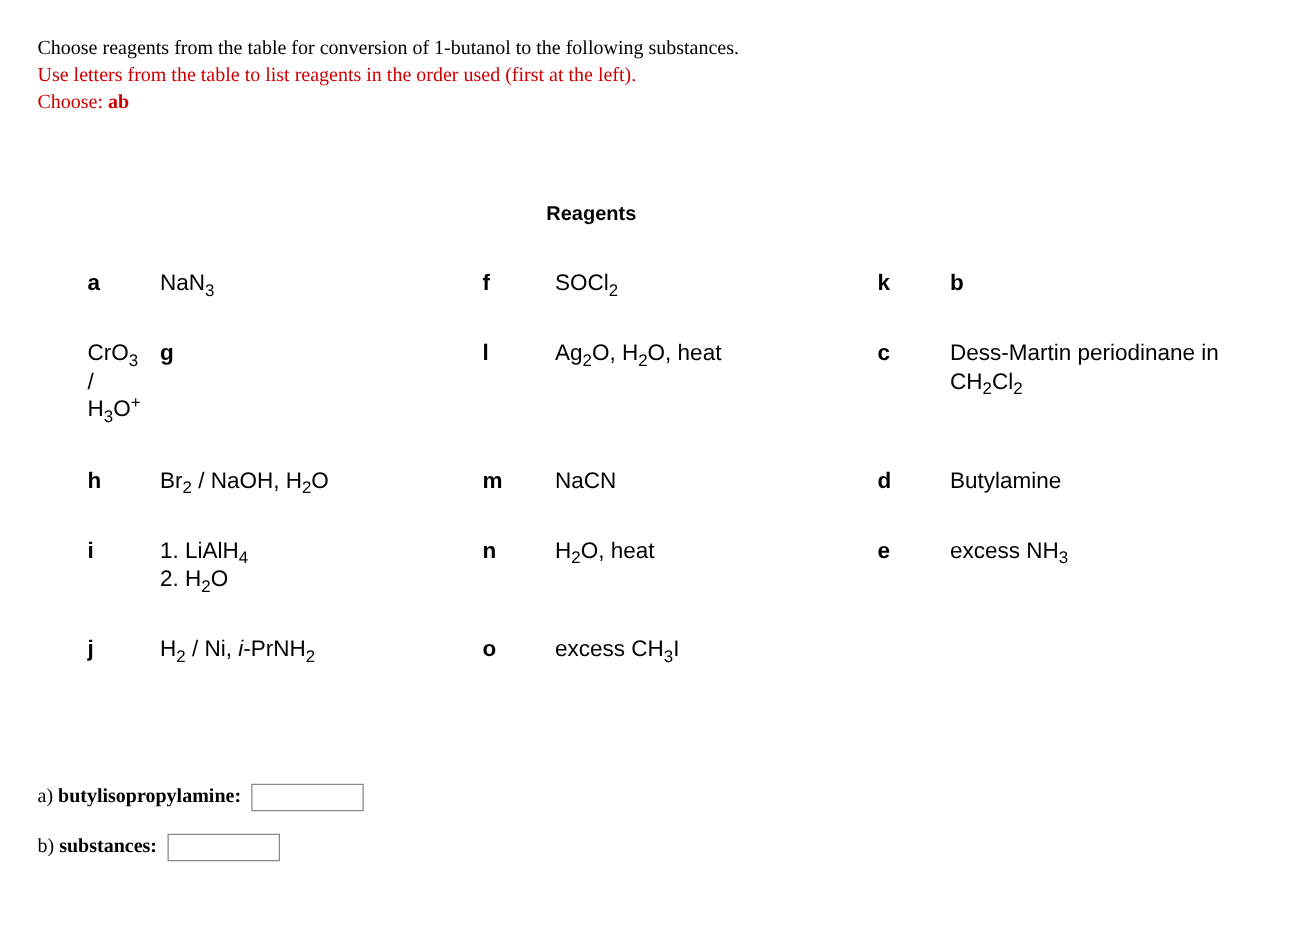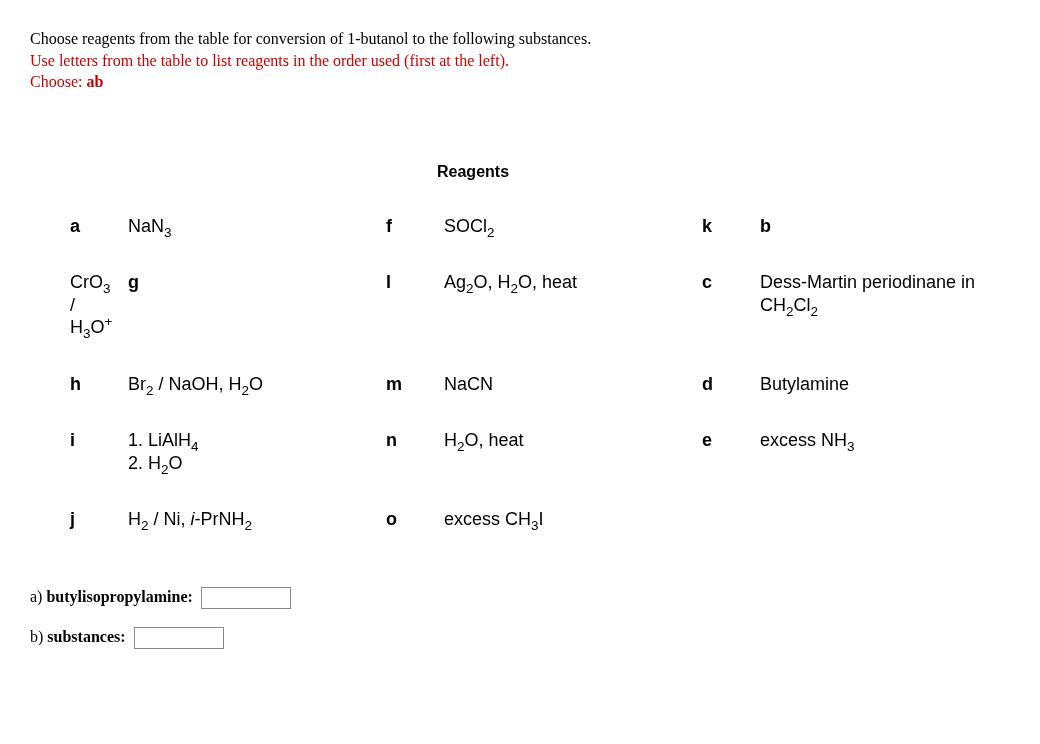--- a/index.html
+++ b/index.html
@@ -26,21 +26,21 @@
   .reagents-grid {
     display: grid;
     grid-template-columns: 30px 230px 30px 230px 30px 260px;
     column-gap: 28px;
     align-items: start;
   }
   .reagents-grid .cell { padding-bottom: 34px; font-size: 18px; line-height: 1.25; }
   .letter { font-weight: bold; }
   .letter, .reag { white-space: normal; }
 
-  .questions { margin-top: 22px; font-family: "Times New Roman", Times, serif; }
+  .questions { margin-top: 62px; font-family: "Times New Roman", Times, serif; }
   .q { margin-bottom: 18px; font-size: 16px; }
   .q-label .bold { font-weight: bold; }
   .ans {
     display: inline-block;
     width: 90px;
     height: 22px;
     border: 1px solid #888;
     vertical-align: middle;
     margin-left: 4px;
     font-family: Arial, sans-serif;

